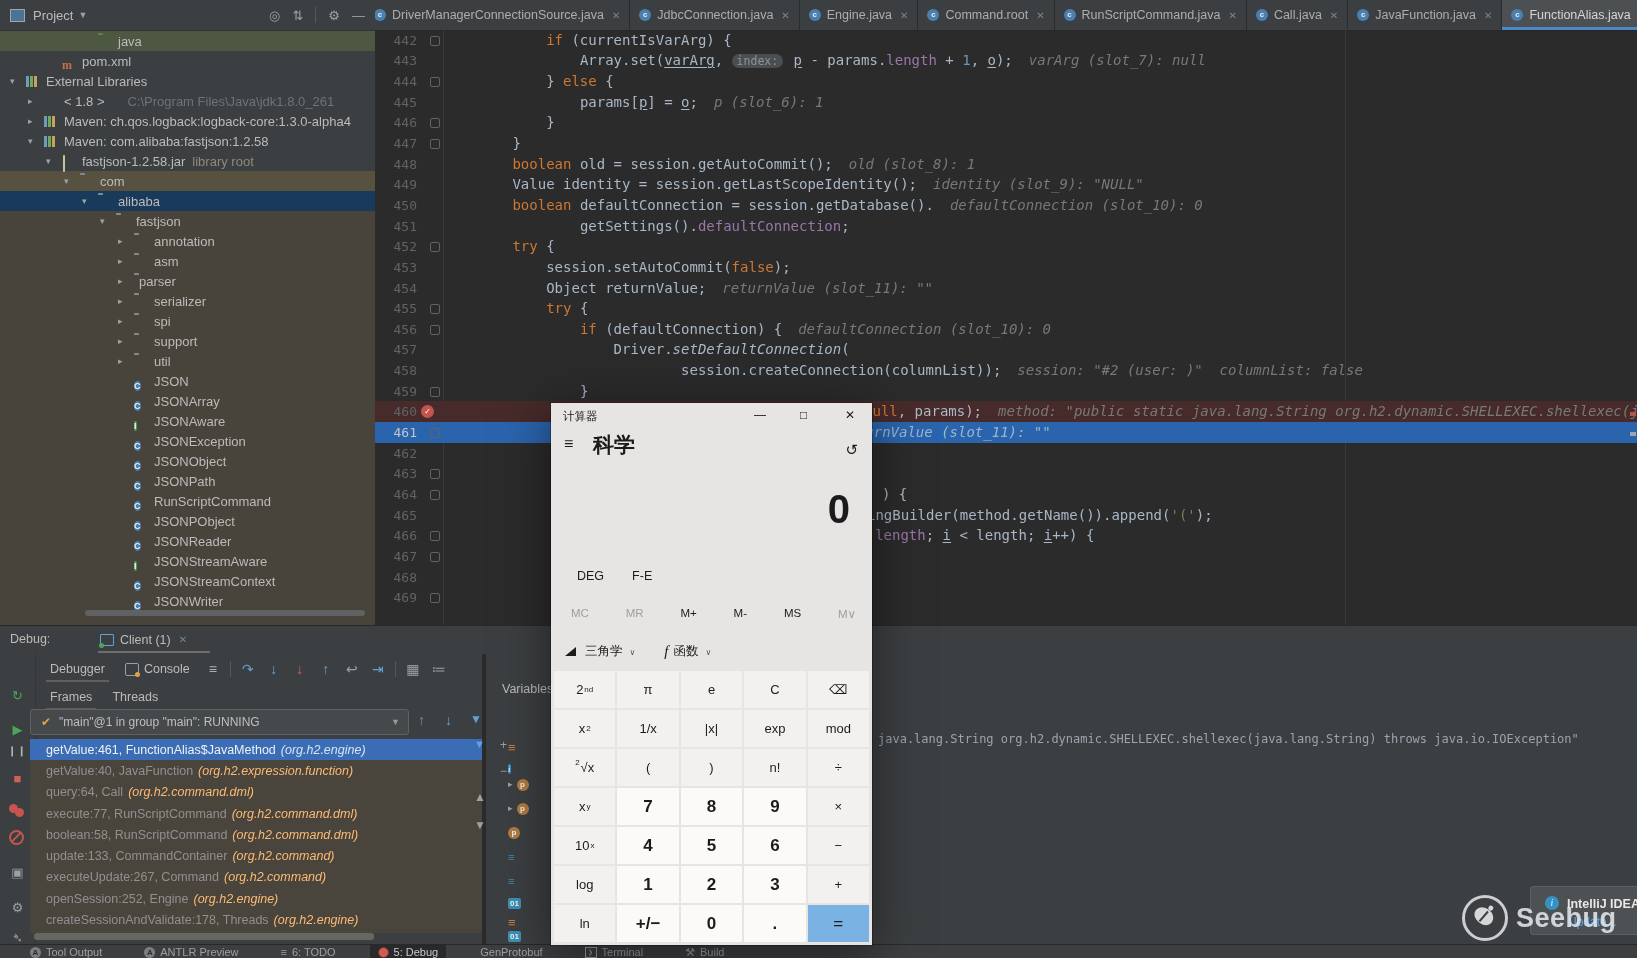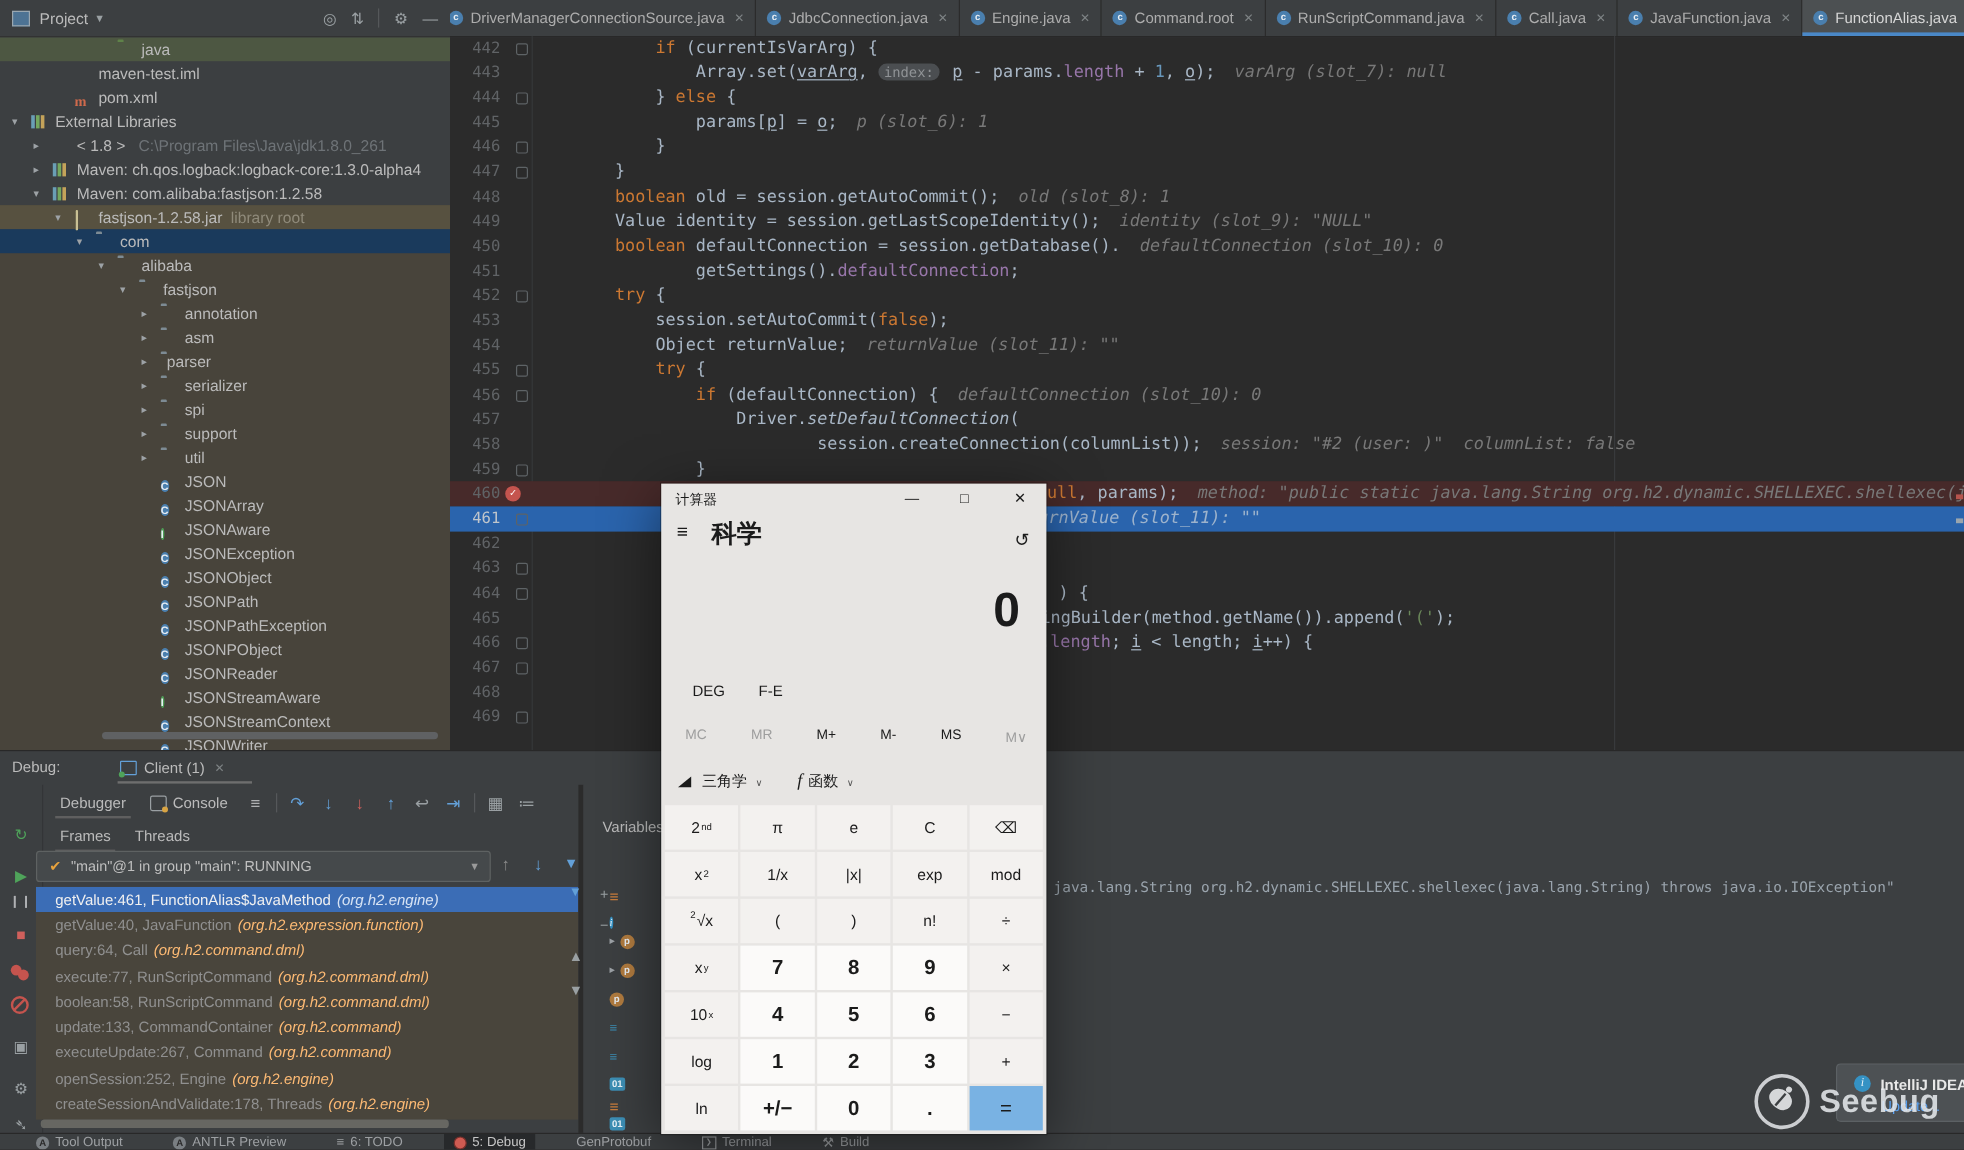--- a/index.html
+++ b/index.html
@@ -12,21 +12,21 @@
   .pp-win-icon{display:inline-block;width:13px;height:11px;border:1px solid #9aa7b0;background:#4d7394;margin-left:10px;}
   .pp-caret{color:#9aa0a3;font-size:9px;margin-left:5px;}
   .pp-icons{margin-left:auto;display:flex;align-items:center;gap:12px;margin-right:10px;color:#9aa0a3;font-size:13px;}
   .pp-sep{width:1px;height:16px;background:#55585a;}
   .tree-bg{position:absolute;left:0;width:100%;z-index:1;}
   #project-tree{position:absolute;left:0;top:31px;width:100%;z-index:2;}
   .tree-row{height:20px;display:flex;align-items:center;white-space:nowrap;position:relative;}
   .tree-arrow{position:absolute;font-size:9px;color:#9da2a6;}
   .tree-icon{position:absolute;width:14px;height:13px;}
   .tree-label{position:absolute;color:#bbbbbb;font-size:13px;}
-  .tree-extra{color:#6e7377;margin-left:11px;}
+  .tree-extra{color:#6e7377;margin-left:23px;}
   .tree-extra2{color:#8f8a7a;margin-left:7px;}
   .ic-folder{width:13px;height:10px;background:#7d8b94;border-radius:1px;margin-top:2px;}
   .ic-folder.green{background:#5f8249;}
   .ic-folder:before{content:"";display:block;width:5px;height:2px;background:inherit;margin-top:-2px;border-radius:1px 1px 0 0;}
   .ic-doc{width:10px;height:12px;background:#9aa0a3;border-radius:1px;margin-left:2px;}
   .ic-m{color:#cf6a4c;font-weight:bold;font-size:12px;font-family:"Liberation Serif",serif;}
   .ic-bars{display:flex;gap:1px;margin-top:1px;}
   .ic-bars i{display:block;width:3px;height:11px;}
   .ic-jdk{width:12px;height:12px;background:#4e94ce;border-radius:2px;margin-left:1px;}
   .ic-jar{width:12px;height:12px;background:#8a8463;border-radius:2px;margin-left:1px;border-left:2px solid #c9c094;}
@@ -165,24 +165,20 @@
         <span>⚙</span>
         <span>—</span>
       </span>
   </div>
   <div id="project-tree">
       <div class="tree-row">
         <span class="tree-icon" style="left: 98px;"><span class="ic-folder green"></span></span>
         <span class="tree-label" style="left: 118px;">java</span>
       </div>
       <div class="tree-row">
-        <span class="tree-icon" style="left: 62px;"><span class="ic-doc"></span></span>
-        <span class="tree-label" style="left: 82px;">maven-test.iml</span>
-      </div>
-      <div class="tree-row">
         <span class="tree-icon" style="left: 62px;"><span class="ic-m">m</span></span>
         <span class="tree-label" style="left: 82px;">pom.xml</span>
       </div>
       <div class="tree-row">
         <span class="tree-arrow" style="left: 10px;">▾</span>
         <span class="tree-icon" style="left: 26px;">
           <span class="ic-bars">
             <i style="background: rgb(106, 159, 181);"></i>
             <i style="background: rgb(116, 168, 94);"></i>
             <i style="background: rgb(196, 163, 90);"></i>
@@ -291,21 +287,21 @@
       <div class="tree-row">
         <span class="tree-icon" style="left: 134px;"><span class="ic-circle ic-class">C</span></span>
         <span class="tree-label" style="left: 154px;">JSONObject</span>
       </div>
       <div class="tree-row">
         <span class="tree-icon" style="left: 134px;"><span class="ic-circle ic-class">C</span></span>
         <span class="tree-label" style="left: 154px;">JSONPath</span>
       </div>
       <div class="tree-row">
         <span class="tree-icon" style="left: 134px;"><span class="ic-circle ic-class">C</span></span>
-        <span class="tree-label" style="left: 154px;">JSONPathException</span>
+        <span class="tree-label" style="left: 154px;">RunScriptCommand</span>
       </div>
       <div class="tree-row">
         <span class="tree-icon" style="left: 134px;"><span class="ic-circle ic-class">C</span></span>
         <span class="tree-label" style="left: 154px;">JSONPObject</span>
       </div>
       <div class="tree-row">
         <span class="tree-icon" style="left: 134px;"><span class="ic-circle ic-class">C</span></span>
         <span class="tree-label" style="left: 154px;">JSONReader</span>
       </div>
       <div class="tree-row">

